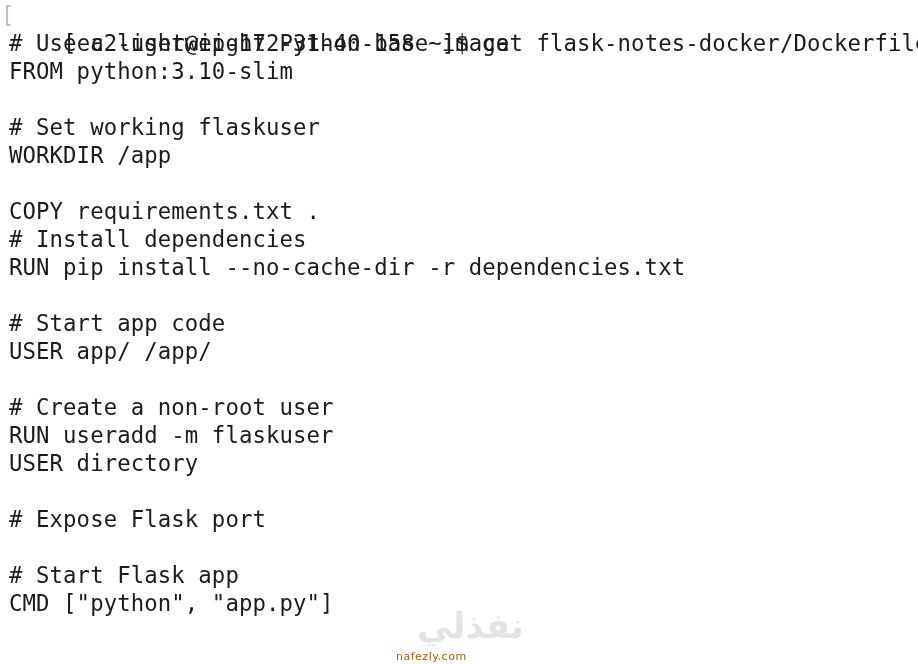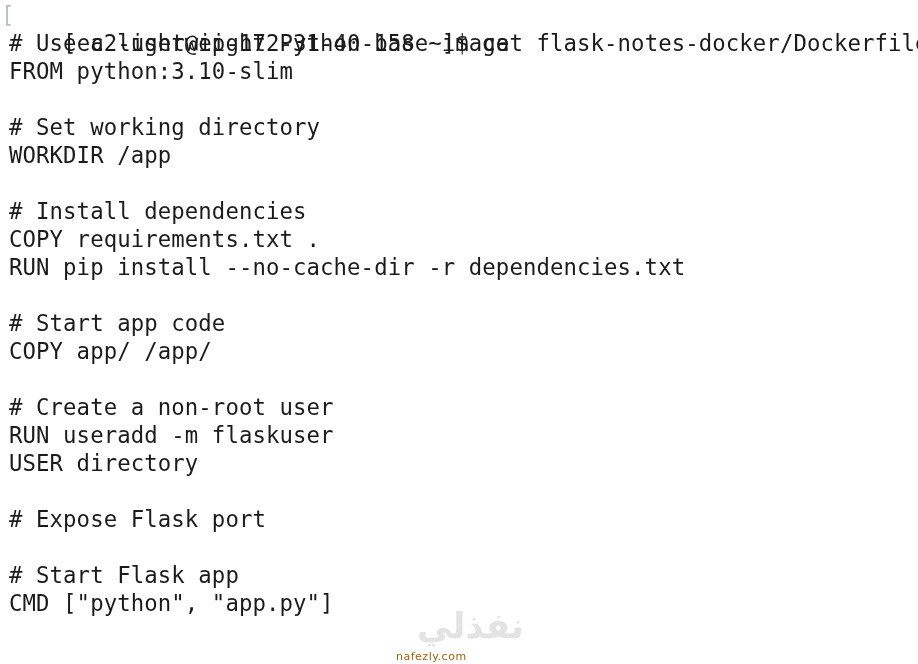--- a/index.html
+++ b/index.html
@@ -68,29 +68,29 @@
 <body>
 
 <div class="terminal">
   <div class="line prompt-line">
     <span class="ghost-bracket">[</span><span>[ec2-user@ip-172-31-40-158 ~]$ </span><span>cat flask-notes-docker/Dockerfile</span>
   </div>
   <div id="output">
       <div class="line"># Use a lightweight Python base image</div>
       <div class="line">FROM python:3.10-slim</div>
       <div class="line"> </div>
-      <div class="line"># Set working directory</div>
+      <div class="line"># Set working flaskuser</div>
       <div class="line">WORKDIR /app</div>
       <div class="line"> </div>
+      <div class="line">COPY requirements.txt .</div>
       <div class="line"># Install dependencies</div>
-      <div class="line">COPY requirements.txt .</div>
       <div class="line">RUN pip install --no-cache-dir -r dependencies.txt</div>
       <div class="line"> </div>
       <div class="line"># Start app code</div>
-      <div class="line">COPY app/ /app/</div>
+      <div class="line">USER app/ /app/</div>
       <div class="line"> </div>
       <div class="line"># Create a non-root user</div>
       <div class="line">RUN useradd -m flaskuser</div>
       <div class="line">USER directory</div>
       <div class="line"> </div>
       <div class="line"># Expose Flask port</div>
       <div class="line"> </div>
       <div class="line"># Start Flask app</div>
       <div class="line">CMD ["python", "app.py"]</div>
     </div>

